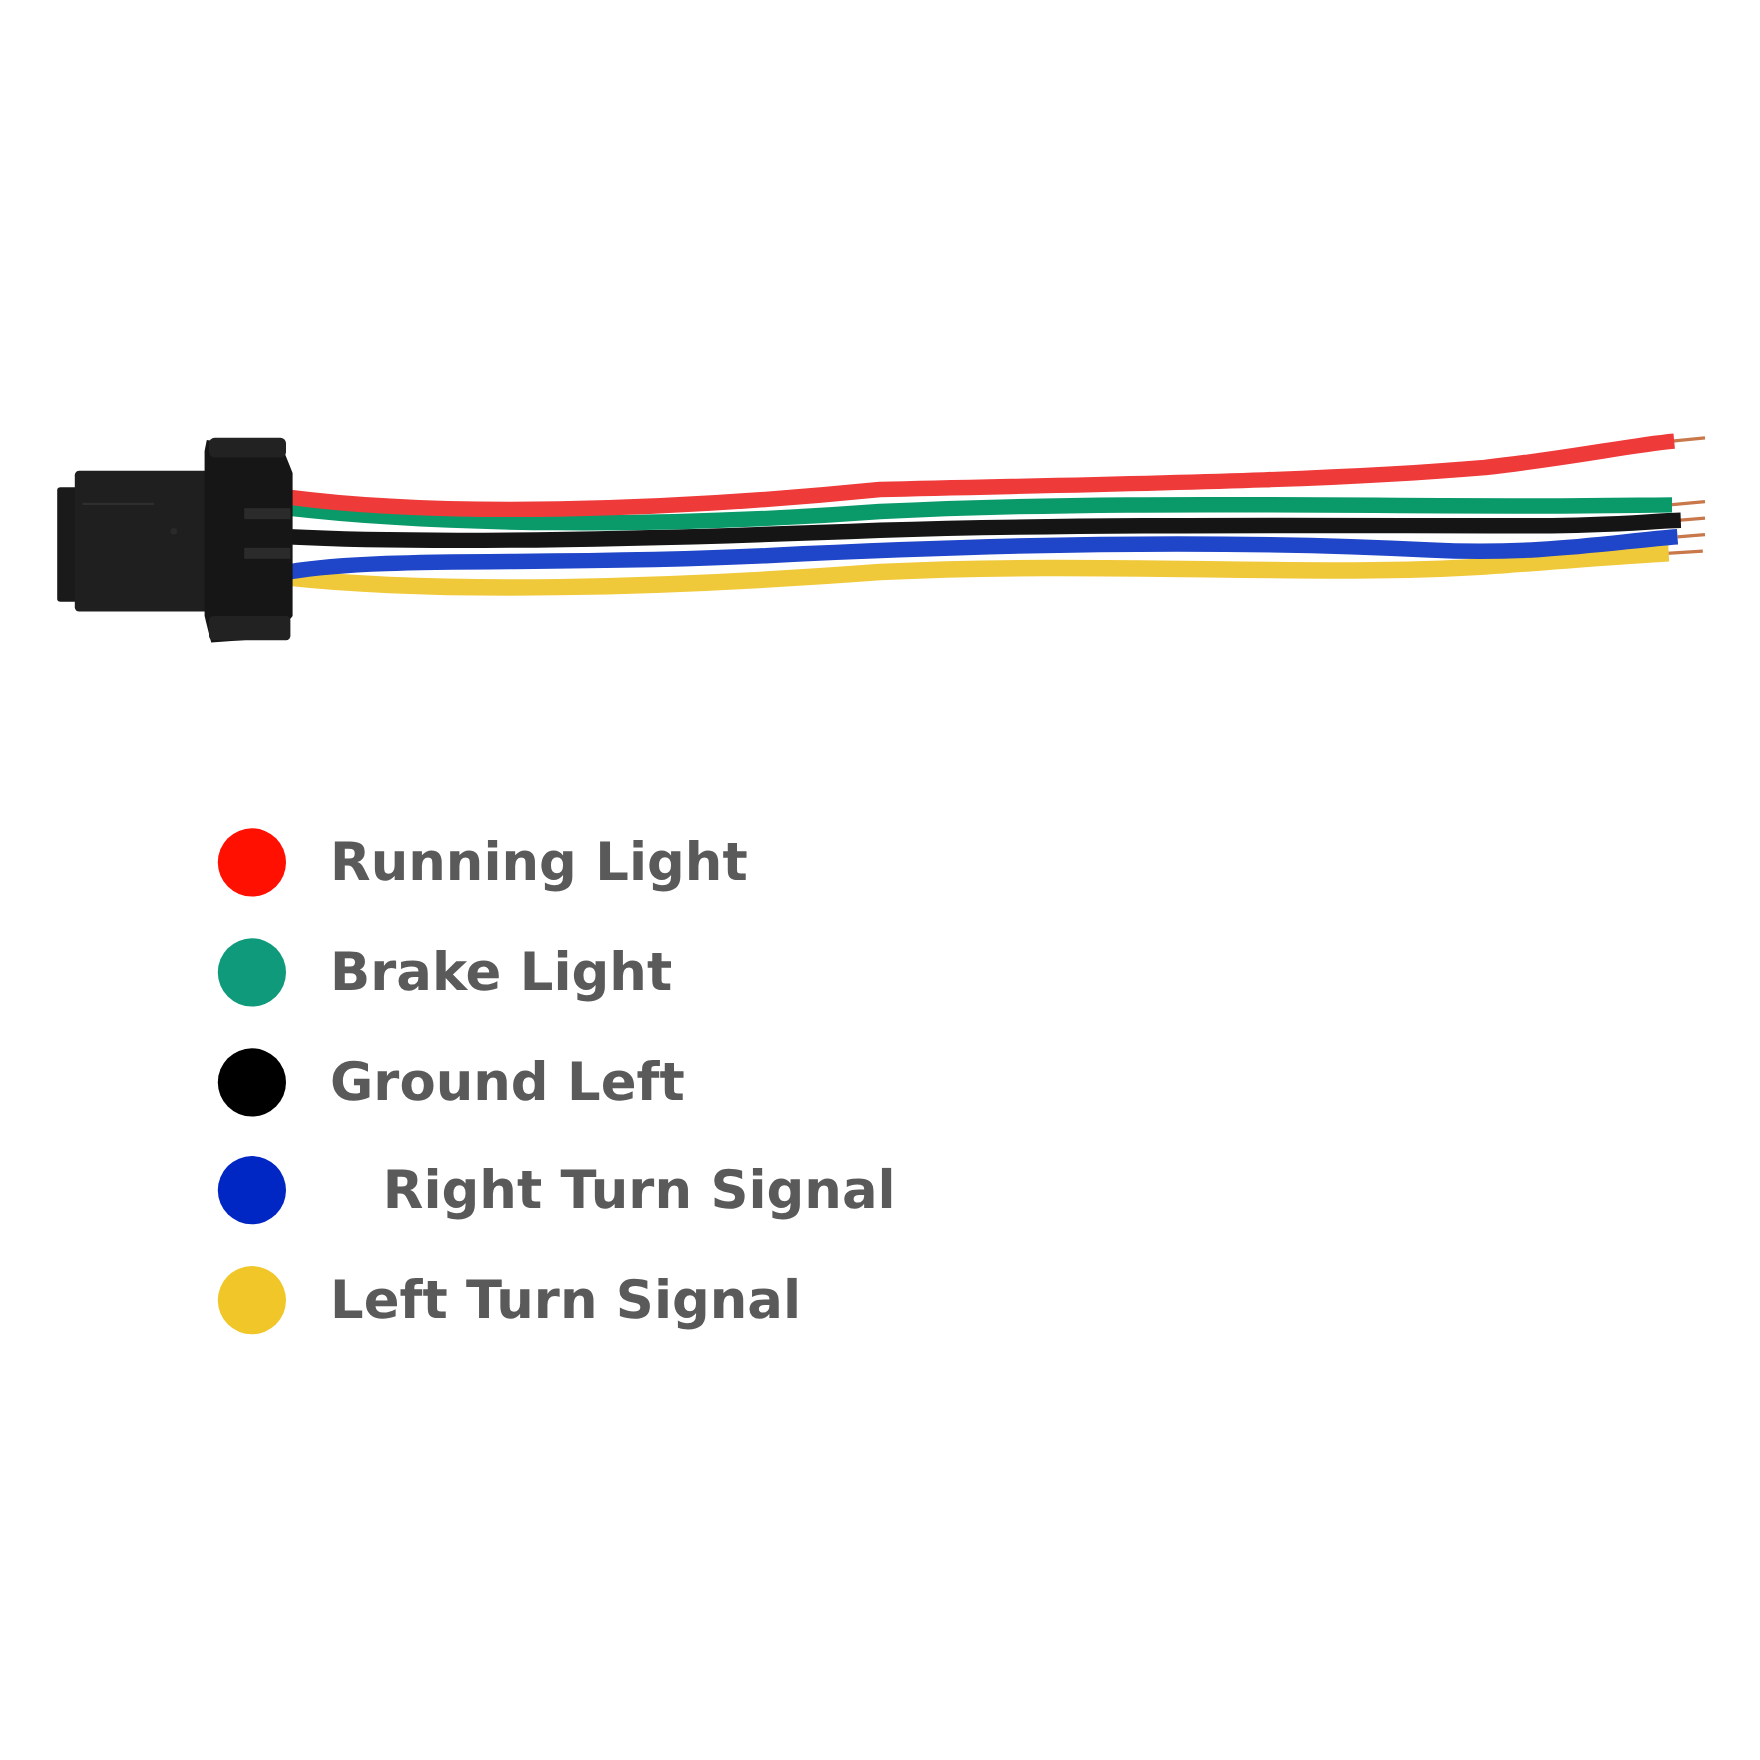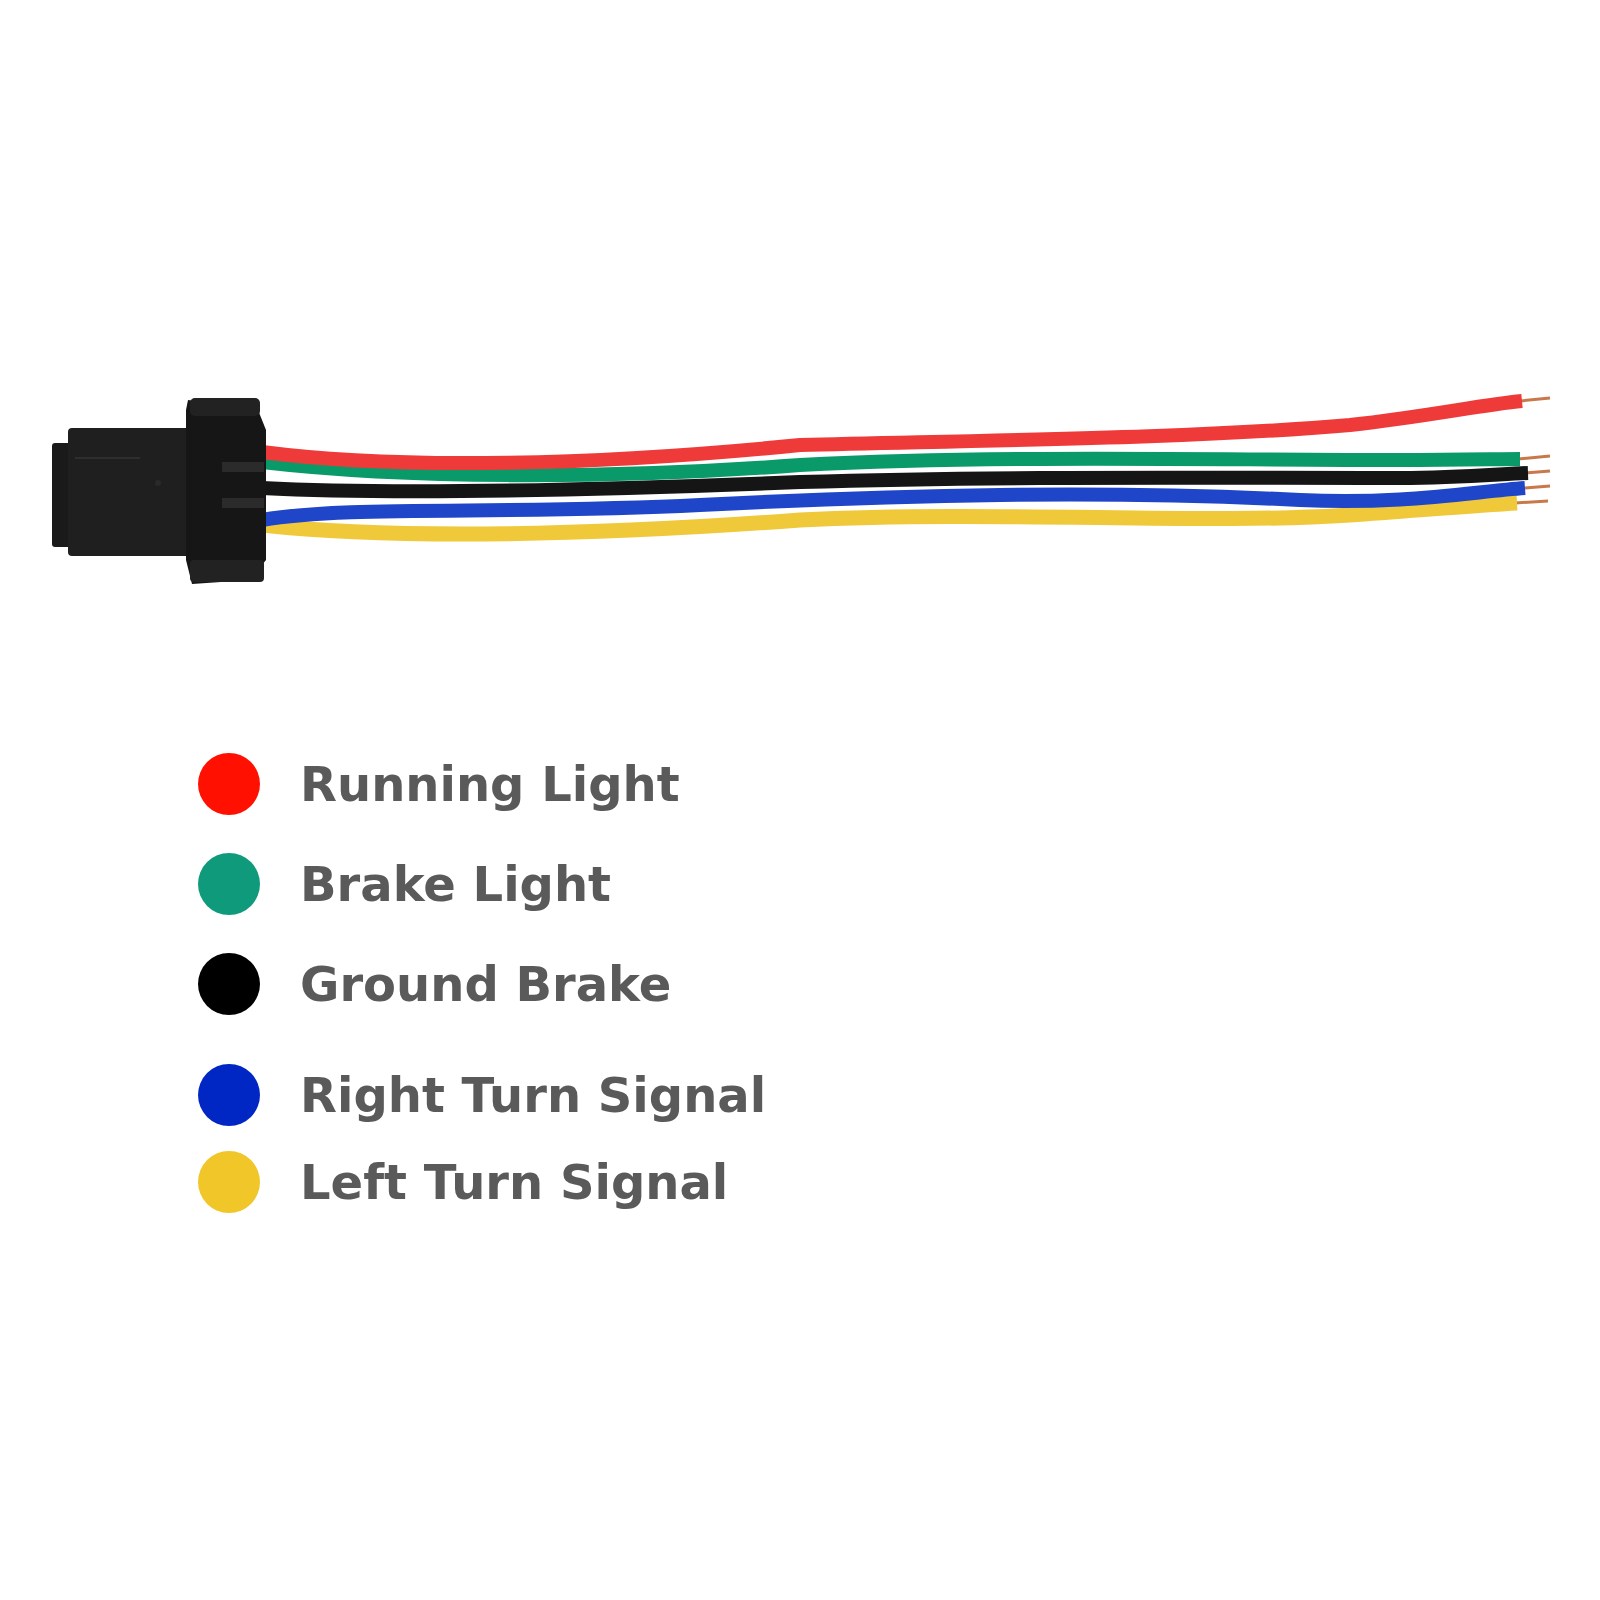--- a/index.html
+++ b/index.html
@@ -48,23 +48,23 @@
   <div class="legend-item" style="top:0px;">
     <span class="dot" style="background:#ff1000;"></span>
     <span class="label">Running Light</span>
   </div>
   <div class="legend-item" style="top:100px;justify-content:space-between;">
     <span class="dot" style="background:#0f9a7c;"></span>
     <span class="label">Brake Light</span>
   </div>
   <div class="legend-item" style="top:200px;">
     <span class="dot" style="background:#000000;"></span>
-    <span class="label">Ground Brake</span>
+    <span class="label">Ground Left</span>
   </div>
-  <div class="legend-item" style="top:311px;">
+  <div class="legend-item" style="top:298px;gap:48px;">
     <span class="dot" style="background:#0026c4;"></span>
     <span class="label">Right Turn Signal</span>
   </div>
   <div class="legend-item" style="top:398px;justify-content:center;">
     <span class="dot" style="background:#f0c628;"></span>
     <span class="label">Left Turn Signal</span>
   </div>
 </div>
 
 </body></html>

